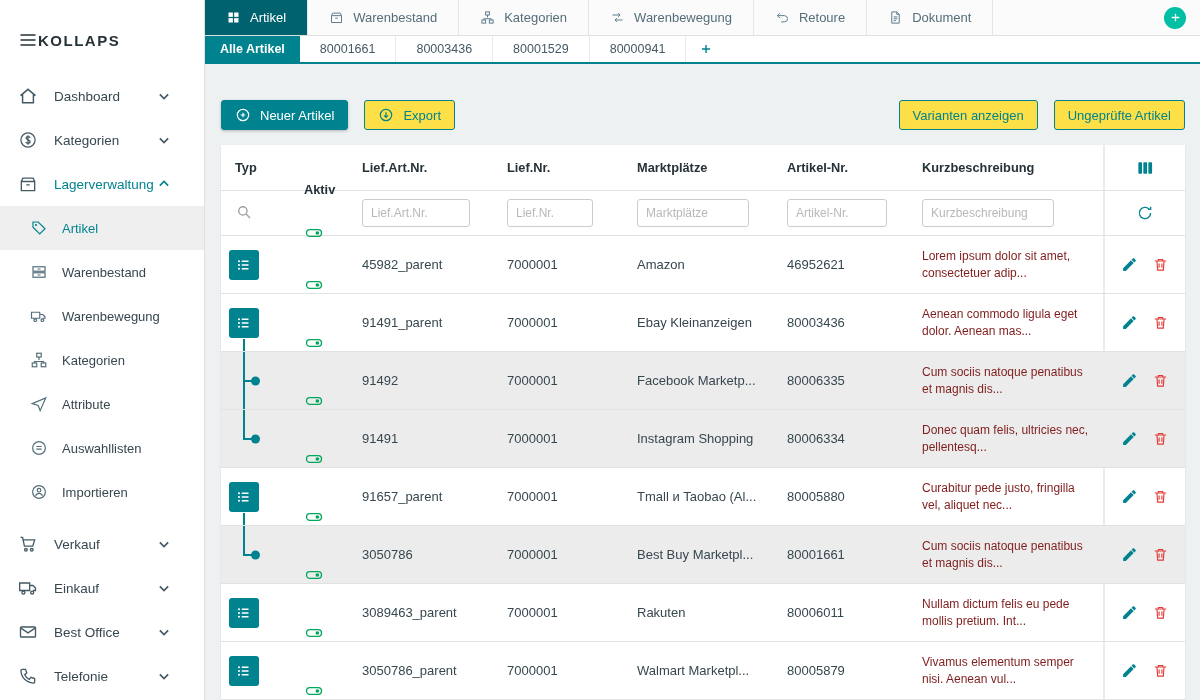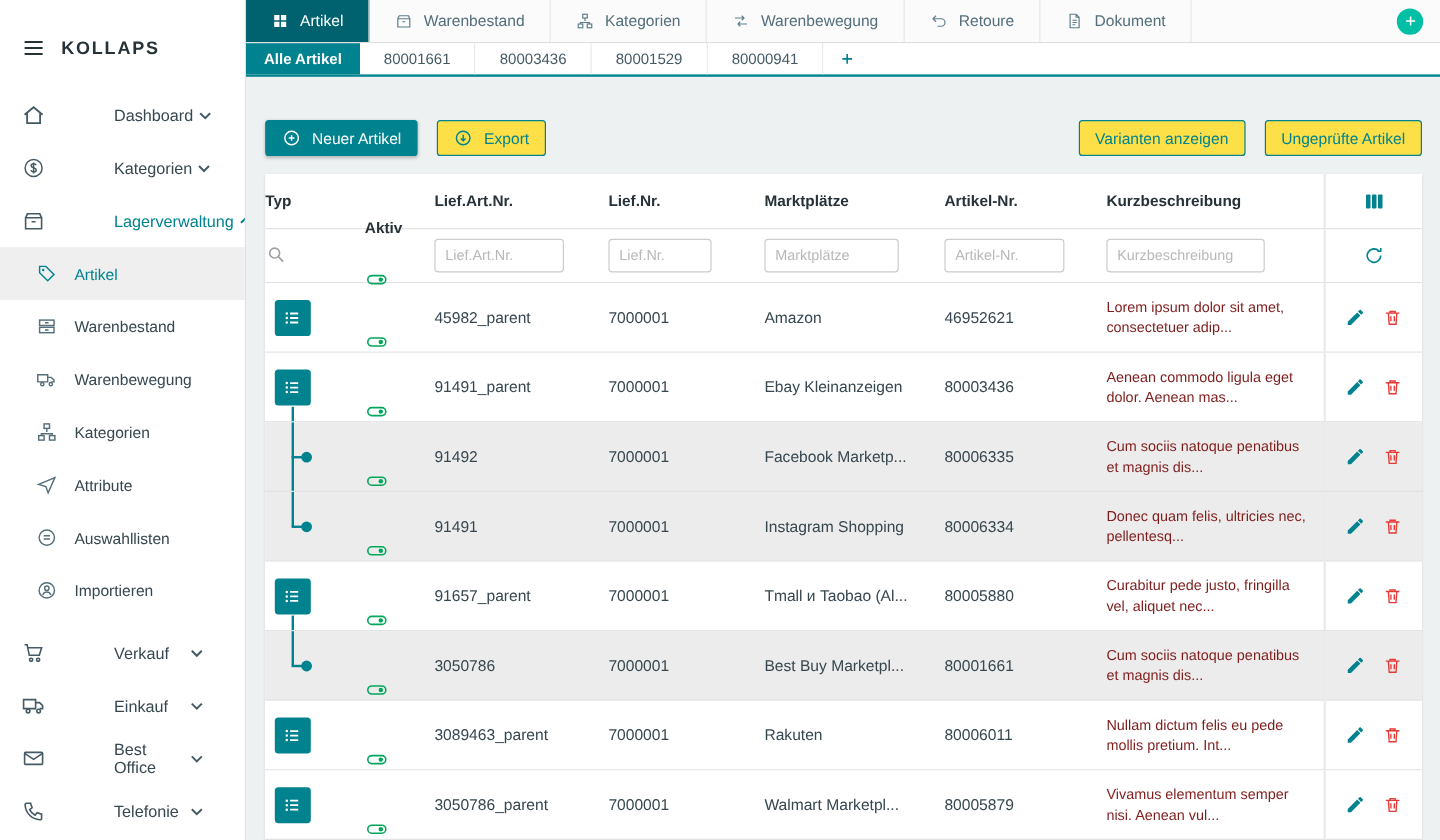--- a/index.html
+++ b/index.html
@@ -2,27 +2,27 @@
 <html style="--primary: #00838F; --primary-dark: #00626E; --accent: #00BFA5; --green: #00A65A; --red: #E53935; --row-alt: #ECECEC;"><head>
 <meta charset="utf-8">
 <style>
   *{box-sizing:border-box;margin:0;padding:0;}
   html,body{width:1200px;height:700px;overflow:hidden;}
   body{font-family:"Liberation Sans",sans-serif;background:#eef1f1;font-size:13px;color:#37474f;}
   .app{display:flex;width:1200px;height:700px;}
 
   
   aside{width:205px;background:#fff;border-right:1px solid #e0e0e0;flex-shrink:0;overflow:hidden;}
-  .logo{display:flex;align-items:center;gap:13px;padding:30px 18px 24px;color:#263238;}
+  .logo{display:flex;align-items:center;padding:30px 18px 24px;color:#263238;}
   .logo .ic svg{width:20px;height:20px;}
   .logo-text{font-weight:bold;font-size:15px;letter-spacing:1.5px;}
   .nav-item{display:flex;align-items:center;height:44px;padding:0 14px 0 18px;cursor:pointer;color:#37474f;}
   .nav-item .ic{width:20px;height:20px;margin-right:16px;color:#455a64;display:flex;}
   .nav-item .ic svg{width:20px;height:20px;}
-  .nav-label{flex:1;font-size:13.5px;margin-left:41px;}
+  .nav-label{flex:1;font-size:13.5px;}
   .chev{color:#9aa7ad;width:16px;height:16px;display:flex;}
   .chev svg{width:16px;height:16px;}
   .nav-item.expanded .nav-label{color:var(--primary,#00838f);}
   .nav-item.expanded .chev{color:var(--primary,#00838f);}
   .subgroup{margin-bottom:8px;}
   .nav-sub{display:flex;align-items:center;height:44px;padding-left:30px;color:#37474f;cursor:pointer;font-size:13px;}
   .nav-sub .ic{width:18px;height:18px;margin-right:14px;color:#546e7a;display:flex;}
   .nav-sub .ic svg{width:18px;height:18px;}
   .nav-sub.active{background:#efefef;color:var(--primary,#00838f);}
   .nav-sub.active .ic{color:var(--primary,#00838f);}
@@ -61,21 +61,21 @@
   .trow{display:flex;align-items:center;min-height:58px;height:58px;border-bottom:1px solid #e2e2e2;background:#fff;}
   .trow.child{background:var(--row-alt,#ececec);}
   .col-typ{width:76px;flex-shrink:0;}
   .col-aktiv{width:65px;flex-shrink:0;padding-left:7px;margin-top:43px;}
   .col-lan{width:145px;flex-shrink:0;}
   .col-ln{width:130px;flex-shrink:0;}
   .col-mp{width:150px;flex-shrink:0;}
   .col-an{width:135px;flex-shrink:0;}
   .col-kb{flex:1;min-width:0;}
   .col-act{width:82px;flex-shrink:0;align-self:stretch;display:flex;align-items:center;justify-content:center;gap:14px;border-left:2px solid #e9eced;}
-  .thead .col-typ,.frow .col-typ{}
+  .thead .col-typ,.frow .col-typ{padding-left:14px;}
   .cell{font-size:13px;color:#37474f;}
   .kurz span{display:block;font-size:12px;color:#7f1d1d;line-height:1.4;padding-right:10px;}
   .frow input{height:28px;border:1px solid #ccc;border-radius:3px;padding:0 8px;font-size:12px;color:#444;font-family:inherit;background:#fff;outline:none;}
   .frow input::placeholder{color:#b8b8b8;}
   .col-lan input{width:108px;}
   .col-ln input{width:86px;}
   .col-mp input{width:112px;}
   .col-an input{width:100px;}
   .col-kb input{width:132px;}
   .iconbtn{display:flex;cursor:pointer;background:none;border:none;padding:0;}

